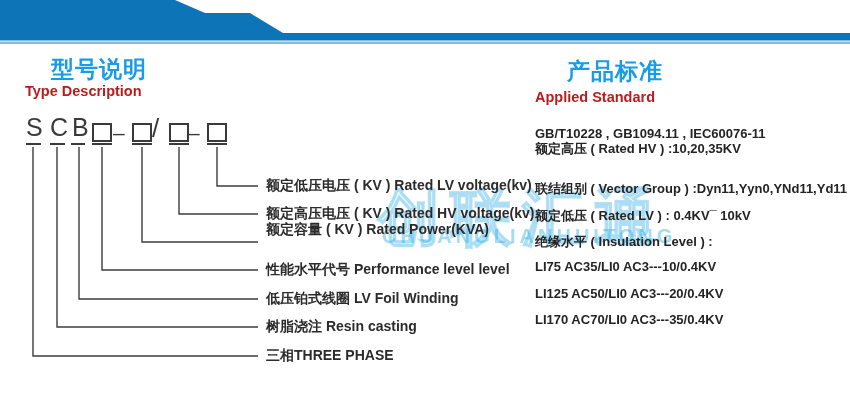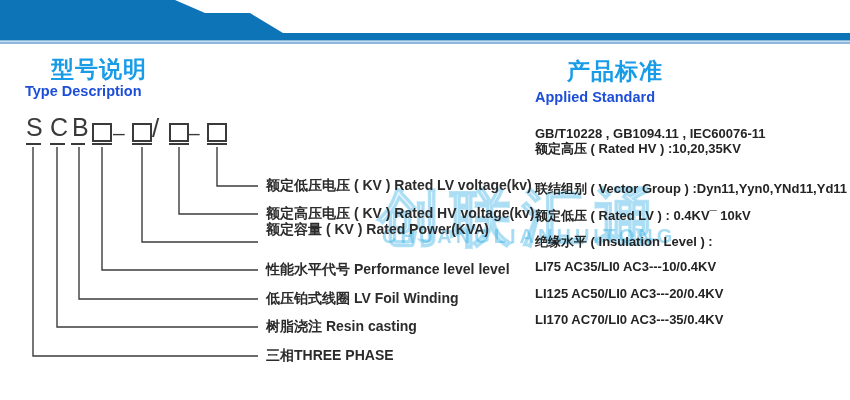--- a/index.html
+++ b/index.html
@@ -27,21 +27,21 @@
     color:rgba(41,171,226,0.10);
     -webkit-text-stroke:1.4px rgba(41,171,226,0.32);
   }
   .wm-en{
     position:absolute;left:382px;top:225px;
     font-size:20px;font-weight:bold;letter-spacing:4px;white-space:nowrap;
     color:rgba(41,171,226,0.42);
   }
   
   .h-zh{position:absolute;font-size:23px;font-weight:bold;color:#189ce8;letter-spacing:1px;white-space:nowrap;z-index:2;}
-  .h-en{position:absolute;font-size:14.5px;font-weight:bold;color:#1d4ed8;white-space:nowrap;z-index:2;}
+  .h-en{position:absolute;font-size:14.5px;font-weight:bold;color:#b91c1c;white-space:nowrap;z-index:2;}
   
   .code-char{
     position:absolute;z-index:2;font-size:25px;color:#3a3a3a;
     font-weight:500;line-height:1;white-space:nowrap;
   }
   .code-sep{position:absolute;z-index:2;font-size:21px;color:#3a3a3a;line-height:1;}
   .code-slash{position:absolute;z-index:2;font-size:26px;color:#3a3a3a;line-height:1;}
   .code-box{
     position:absolute;z-index:2;width:16px;height:15px;
     border:2px solid #3a3a3a;background:transparent;

